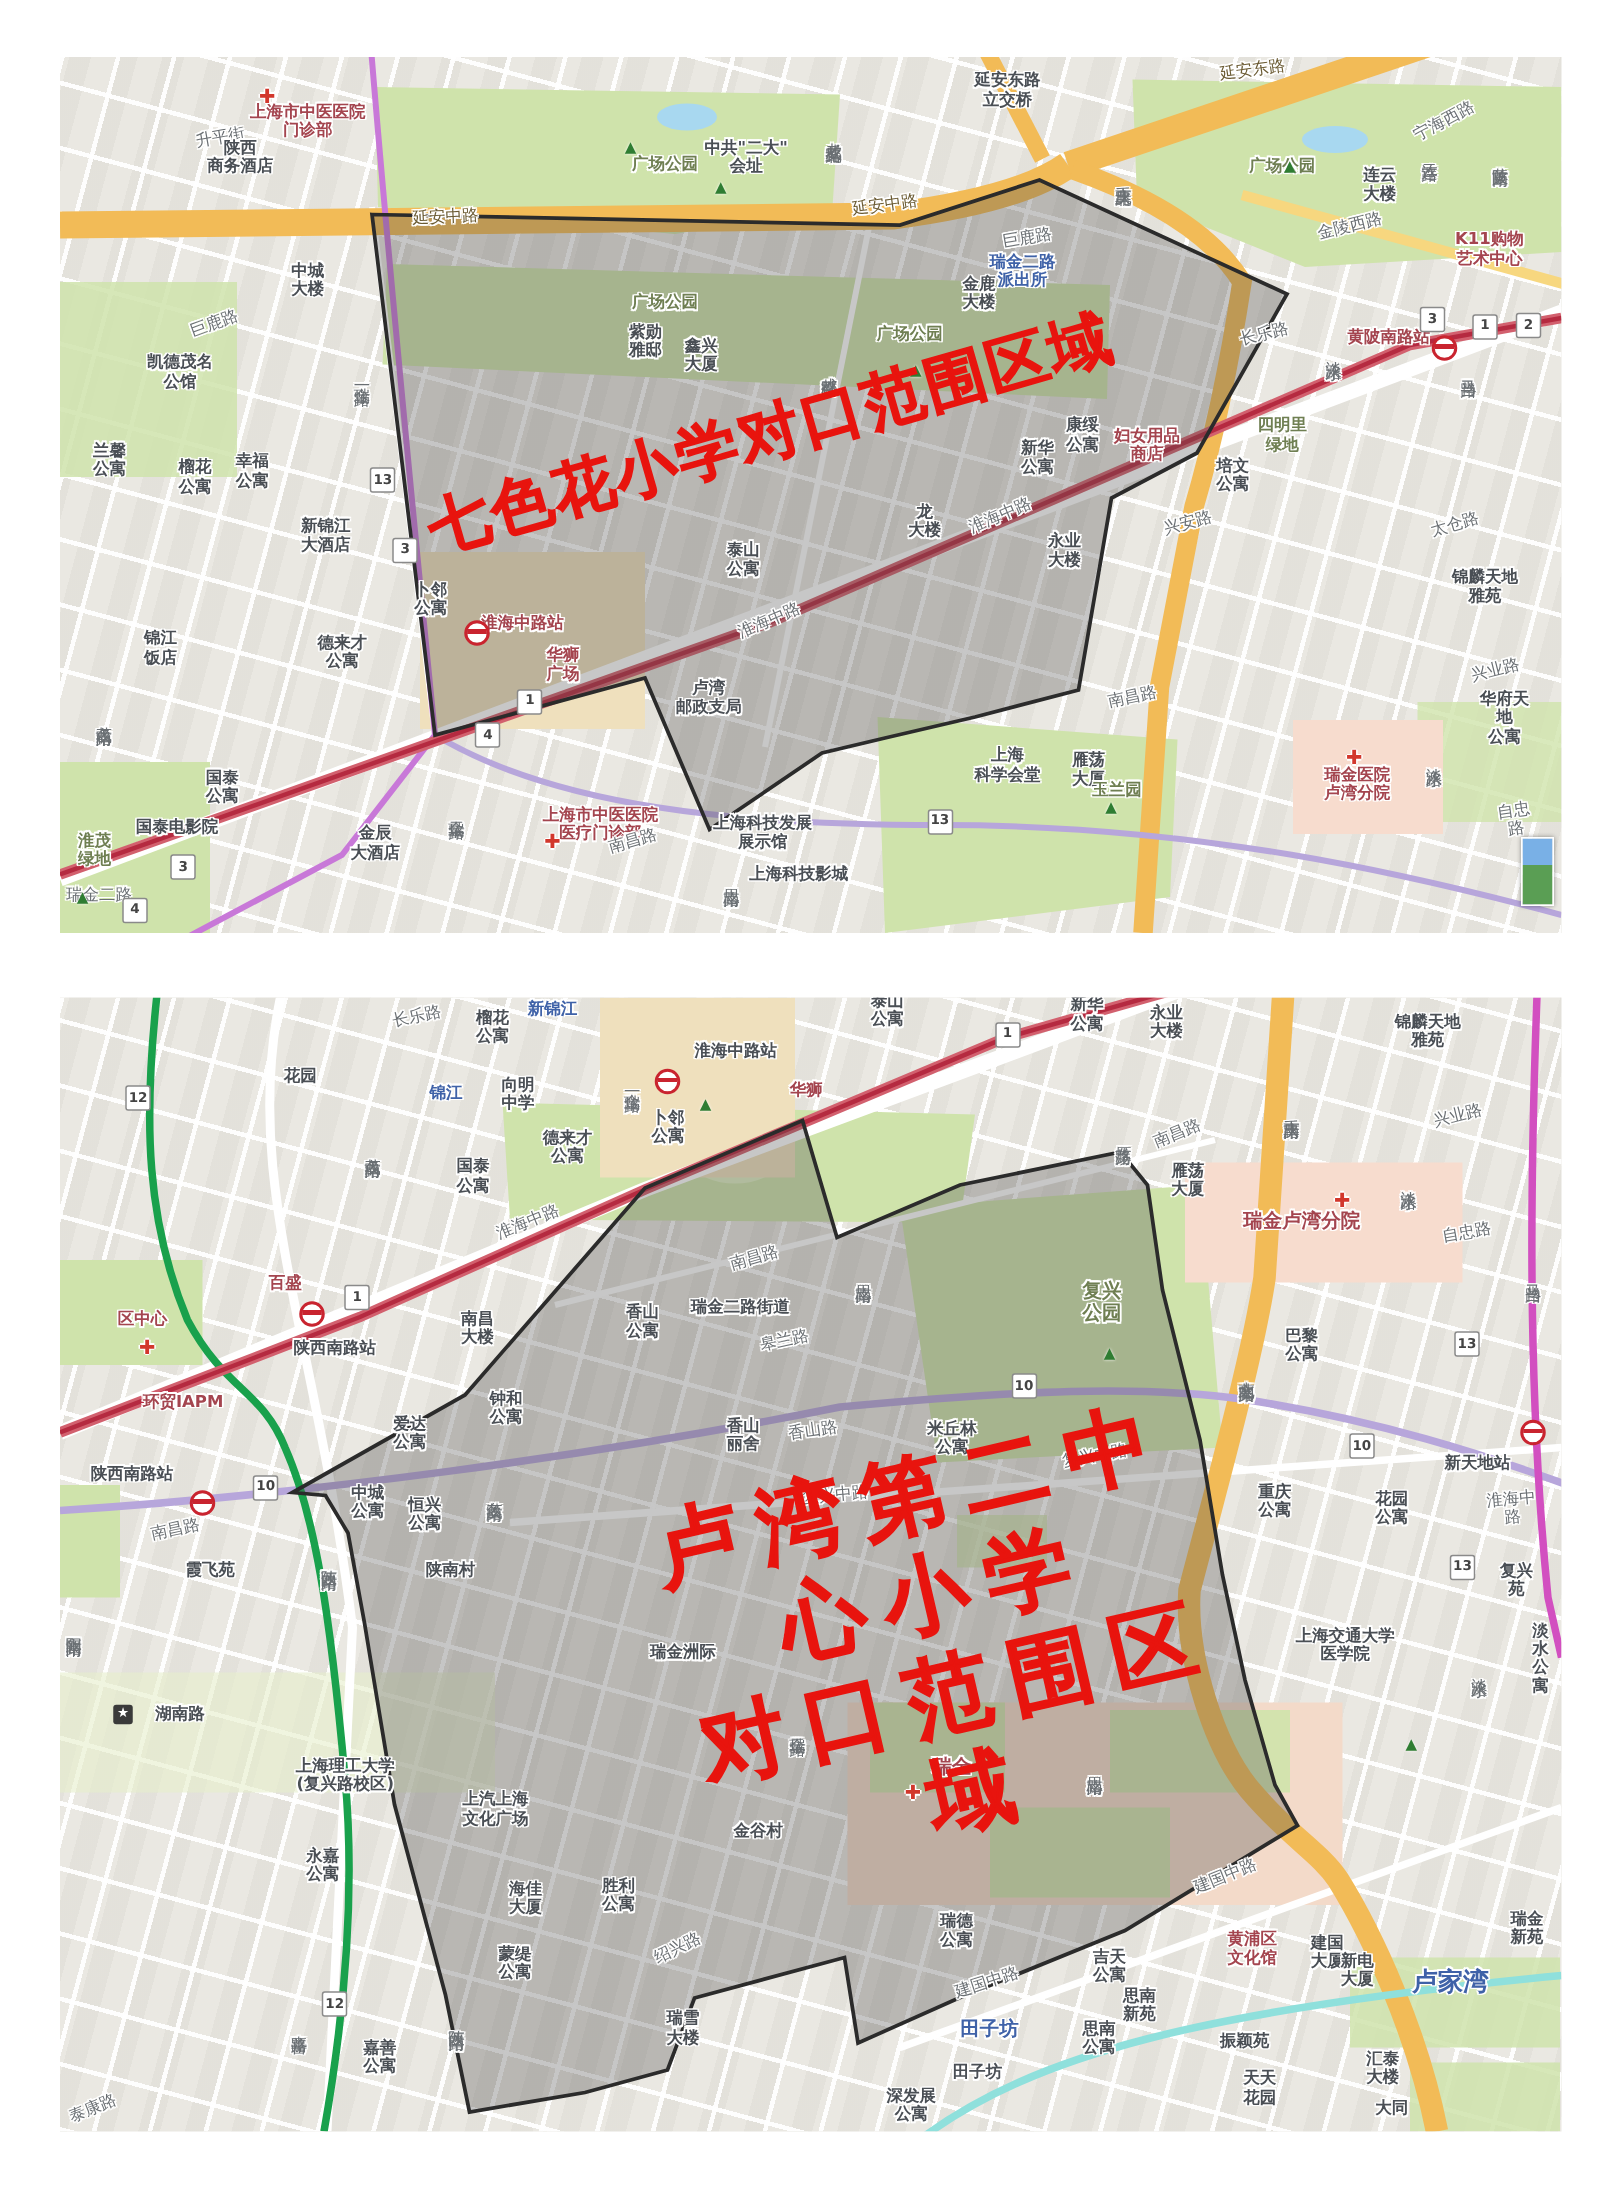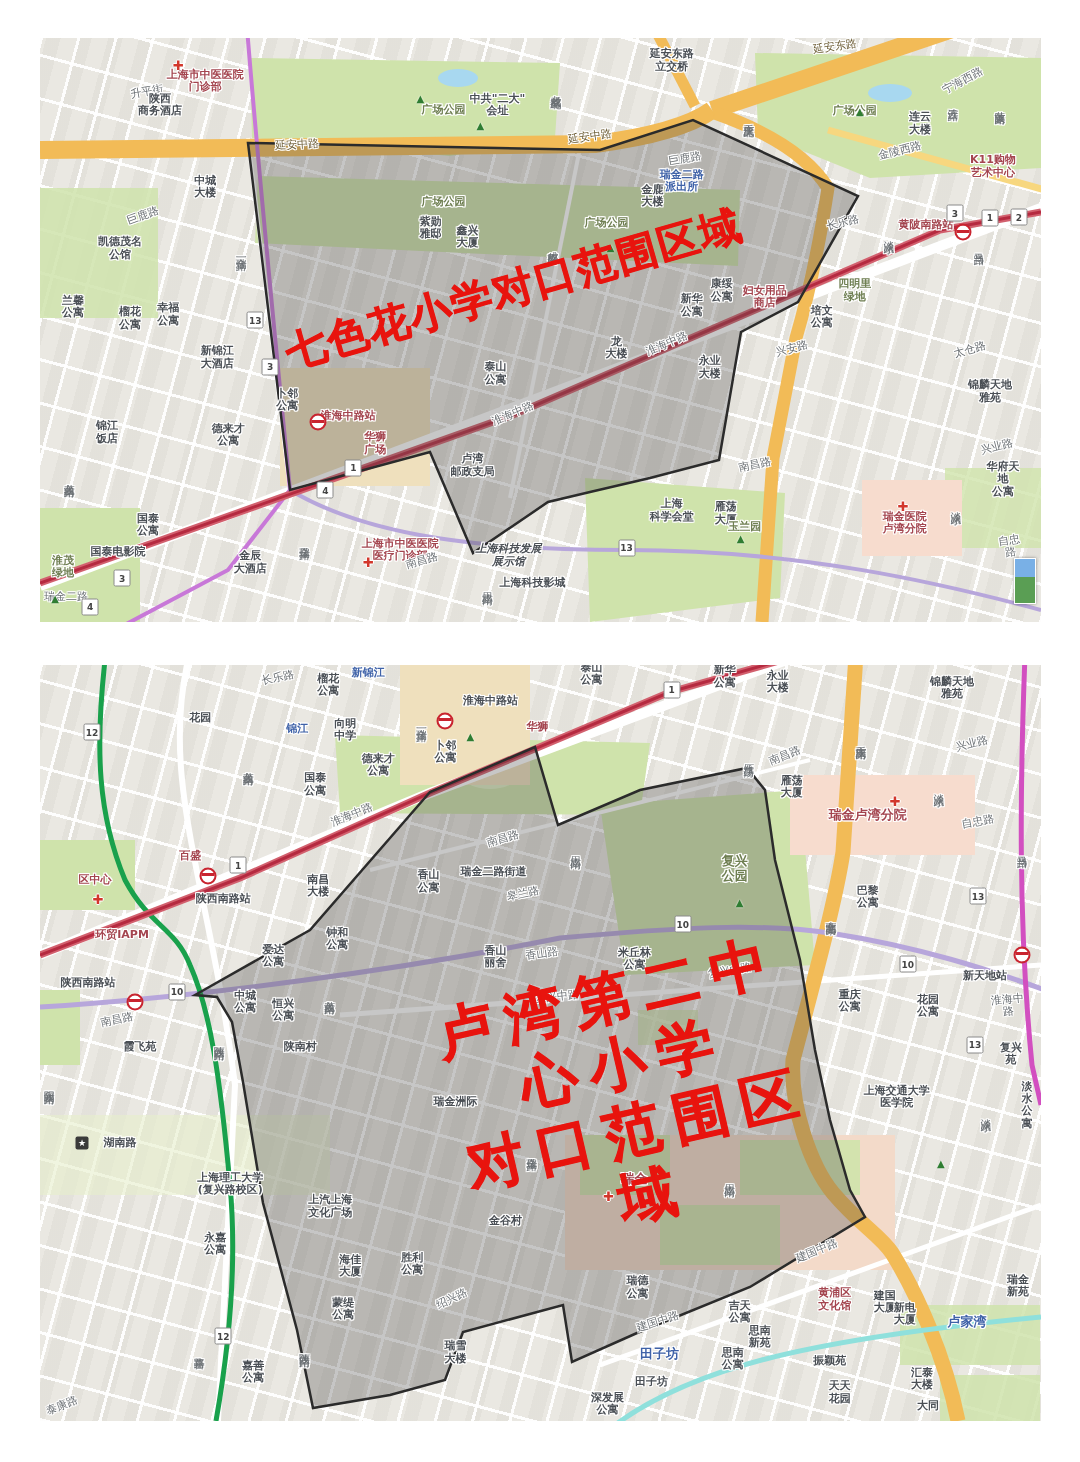--- a/index.html
+++ b/index.html
@@ -175,21 +175,21 @@
 大酒店</div>
       <div class="lbl c-m" style="left: 36%; top: 87.7%; transform: translate(-50%, -50%);">上海市中医医院
 医疗门诊部</div>
       <div class="lbl c-r" style="left: 38.2%; top: 89.6%; transform: translate(-50%, -50%) rotate(-16deg);">南昌路</div>
       <div class="lbl c-p" style="left: 43.2%; top: 73.2%; transform: translate(-50%, -50%);">卢湾
 邮政支局</div>
       <div class="lbl c-p" style="left: 63.1%; top: 80.9%; transform: translate(-50%, -50%);">上海
 科学会堂</div>
       <div class="lbl c-p" style="left: 68.5%; top: 81.4%; transform: translate(-50%, -50%);">雁荡
 大厦</div>
-      <div class="lbl c-p" style="left: 46.8%; top: 88.6%; transform: translate(-50%, -50%); font-style: italic;">上海科技发展
+      <div class="lbl c-p" style="left: 46.8%; top: 88.6%; transform: translate(-50%, -50%);">上海科技发展
 展示馆</div>
       <div class="lbl c-p" style="left: 49.2%; top: 93.4%; transform: translate(-50%, -50%);">上海科技影城</div>
       <div class="lbl c-r vert" style="left: 44.6%; top: 93.6%; transform: translate(-50%, -50%);">思南路</div>
       <div class="lbl c-r" style="left: 2.6%; top: 95.8%; transform: translate(-50%, -50%);">瑞金二路</div>
       <div class="lbl c-r vert" style="left: 26.3%; top: 86%; transform: translate(-50%, -50%);">瑞金二路</div>
       <div class="lbl c-r" style="left: 71.4%; top: 73.2%; transform: translate(-50%, -50%) rotate(-12deg);">南昌路</div>
       <div class="lbl c-g" style="left: 70.4%; top: 83.8%; transform: translate(-50%, -50%);">玉兰园</div>
       <div class="lbl c-m" style="left: 86.4%; top: 83%; transform: translate(-50%, -50%);">瑞金医院
 卢湾分院</div>
       <div class="lbl c-p" style="left: 96.2%; top: 75.5%; transform: translate(-50%, -50%);">华府天地
@@ -392,21 +392,21 @@
 公寓</div>
       <div class="lbl c-p" style="left: 71.9%; top: 88.9%; transform: translate(-50%, -50%);">思南
 新苑</div>
       <div class="lbl c-r" style="left: 77.6%; top: 77.5%; transform: translate(-50%, -50%) rotate(-22deg);">建国中路</div>
       <div class="lbl c-p" style="left: 84.4%; top: 77.9%; transform: translate(-50%, -50%); margin-top: 48px;">建国
 大厦</div>
       <div class="lbl c-m" style="left: 79.4%; top: 83.9%; transform: translate(-50%, -50%);">黄浦区
 文化馆</div>
       <div class="lbl c-p" style="left: 86.4%; top: 85.8%; transform: translate(-50%, -50%); text-align: center;">新电
 大厦</div>
-      <div class="lbl c-b" style="left: 92.6%; top: 86.9%; transform: translate(-50%, -50%); font-size: 13px;">卢家湾</div>
+      <div class="lbl c-b" style="left: 92.6%; top: 86.9%; transform: translate(-50%, -50%); font-size: 17px;">卢家湾</div>
       <div class="lbl c-p" style="left: 97.7%; top: 82.1%; transform: translate(-50%, -50%);">瑞金
 新苑</div>
       <div class="lbl c-p" style="left: 78.9%; top: 92.1%; transform: translate(-50%, -50%);">振颖苑</div>
       <div class="lbl c-p" style="left: 79.9%; top: 96.2%; transform: translate(-50%, -50%);">天天
 花园</div>
       <div class="lbl c-p" style="left: 88.1%; top: 94.4%; transform: translate(-50%, -50%);">汇泰
 大楼</div>
       <div class="lbl c-p" style="left: 88.7%; top: 98%; transform: translate(-50%, -50%); text-align: right;">大同</div>
       <span class="badge" style="left: 5.2%; top: 8.9%;">12</span>
       <span class="badge" style="left: 19.8%; top: 26.5%;">1</span>

